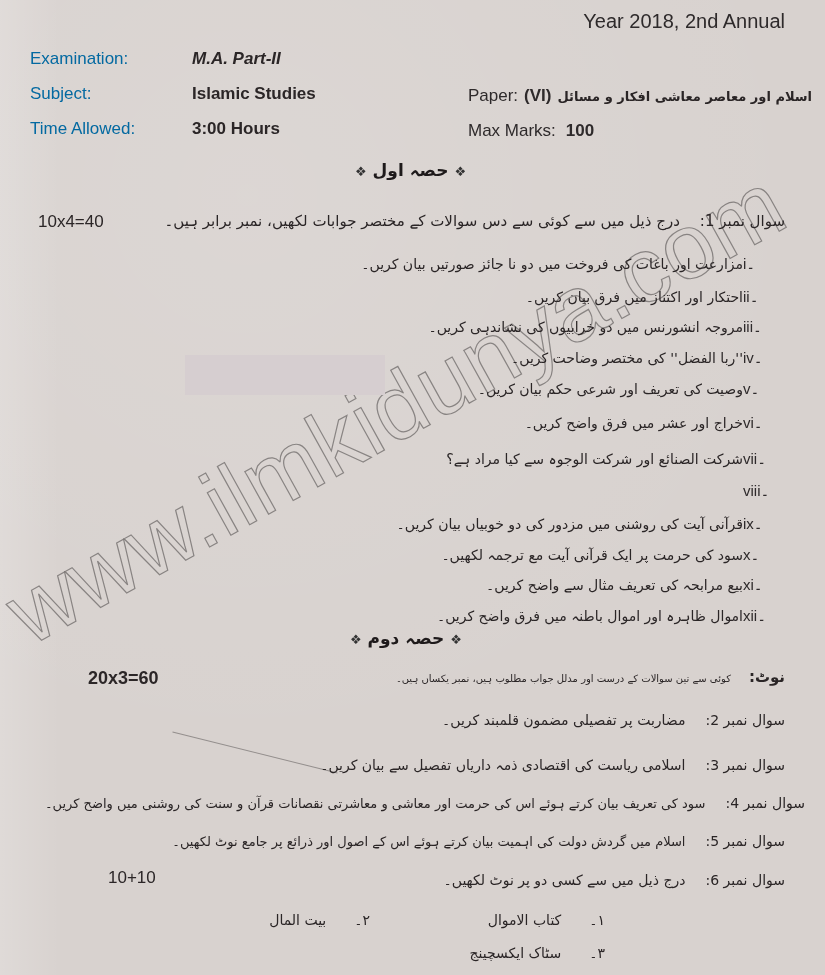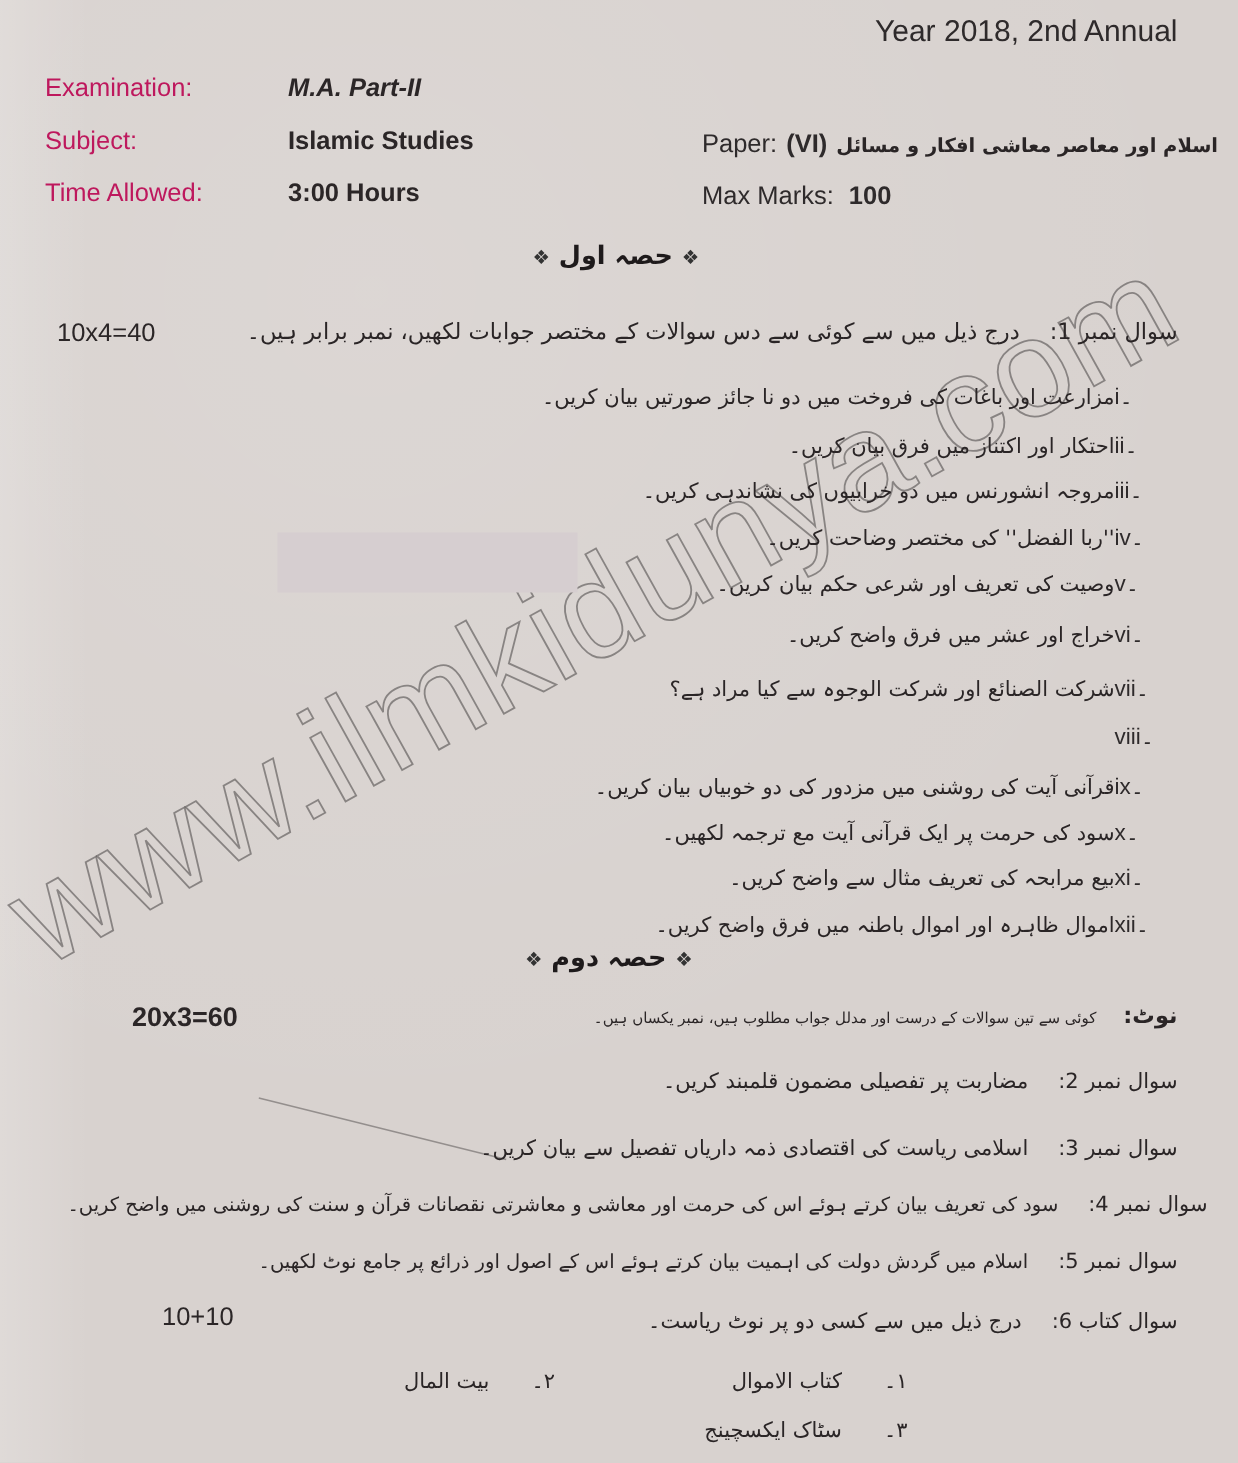--- a/index.html
+++ b/index.html
@@ -7,21 +7,21 @@
     width:825px; height:975px; overflow:hidden; position:relative;
     background:#d8d2cf;
     background-image:
       linear-gradient(90deg, rgba(255,255,255,0.18) 0px, rgba(255,255,255,0) 60px),
       radial-gradient(circle at 30% 20%, rgba(255,255,255,0.10), rgba(0,0,0,0) 60%);
     font-family:"Liberation Sans", sans-serif;
     color:#2a2526;
   }
   .abs { position:absolute; }
   .year { top:10px; right:40px; font-size:20px; color:#2e2a2b; }
-  .meta-label { font-size:17px; color:#be185d; left:30px; }
+  .meta-label { font-size:17px; color:#0369a1; left:30px; }
   .meta-value { font-size:17px; font-weight:bold; left:192px; color:#2b2627; }
   .paper-label { font-size:17px; color:#2e2a2b; }
   .urdu { font-family:"DejaVu Sans", sans-serif; direction:rtl; unicode-bidi:plaintext; color:#2a2526; }
   .section-heading { font-family:"DejaVu Sans", sans-serif; font-weight:bold; font-size:17px; direction:rtl; color:#1e1a1b; }
   .section-heading .orn { font-size:13px; color:#333; }
   .marks { font-size:17px; color:#2b2627; }
   .marks.bold { font-weight:bold; font-size:18px; }
   .q-row { position:absolute; display:flex; flex-direction:row-reverse; align-items:baseline; }
   .q-num { font-size:15px; color:#2e2a2b; width:42px; text-align:left; direction:ltr; }
   .q-text { font-size:14px; direction:rtl; font-family:"DejaVu Sans", sans-serif; white-space:nowrap; }
@@ -155,22 +155,22 @@
   <span class="long-label">سوال نمبر 4:</span>
   <span class="long-text" style="font-size:13px;">سود کی تعریف بیان کرتے ہوئے اس کی حرمت اور معاشی و معاشرتی نقصانات قرآن و سنت کی روشنی میں واضح کریں۔</span>
 </div>
 <div class="long-row" style="top:833px;">
   <span class="long-label">سوال نمبر 5:</span>
   <span class="long-text" style="font-size:13px;">اسلام میں گردش دولت کی اہمیت بیان کرتے ہوئے اس کے اصول اور ذرائع پر جامع نوٹ لکھیں۔</span>
 </div>
 
 <div class="abs marks" style="top:868px; left:108px;">10+10</div>
 <div class="long-row" style="top:872px;">
-  <span class="long-label">سوال کتاب 6:</span>
-  <span class="long-text">درج ذیل میں سے کسی دو پر نوٹ ریاست۔</span>
+  <span class="long-label">سوال نمبر 6:</span>
+  <span class="long-text">درج ذیل میں سے کسی دو پر نوٹ لکھیں۔</span>
 </div>
 
 <div class="long-row" style="top:912px; right:220px;">
   <span class="long-label" style="margin-left:28px;">۱۔</span>
   <span class="long-text">کتاب الاموال</span>
 </div>
 <div class="long-row" style="top:912px; right:455px;">
   <span class="long-label" style="margin-left:28px;">۲۔</span>
   <span class="long-text">بیت المال</span>
 </div>

